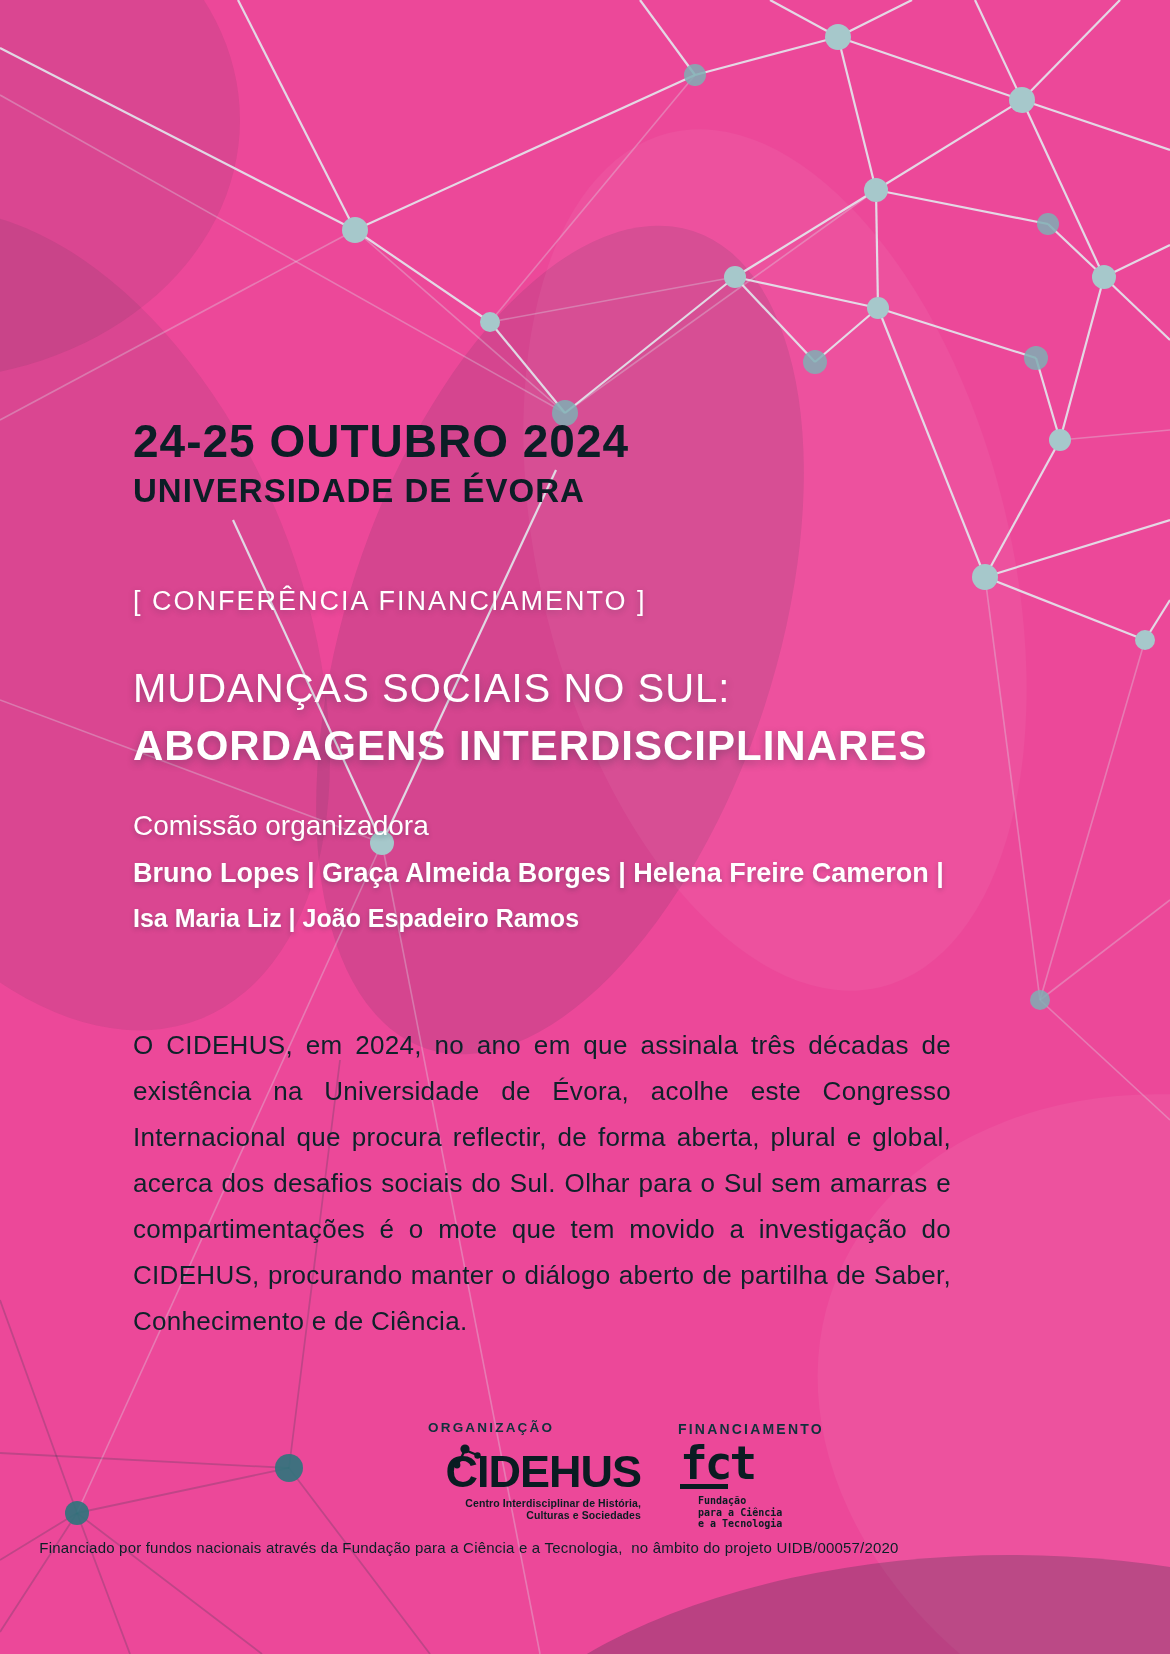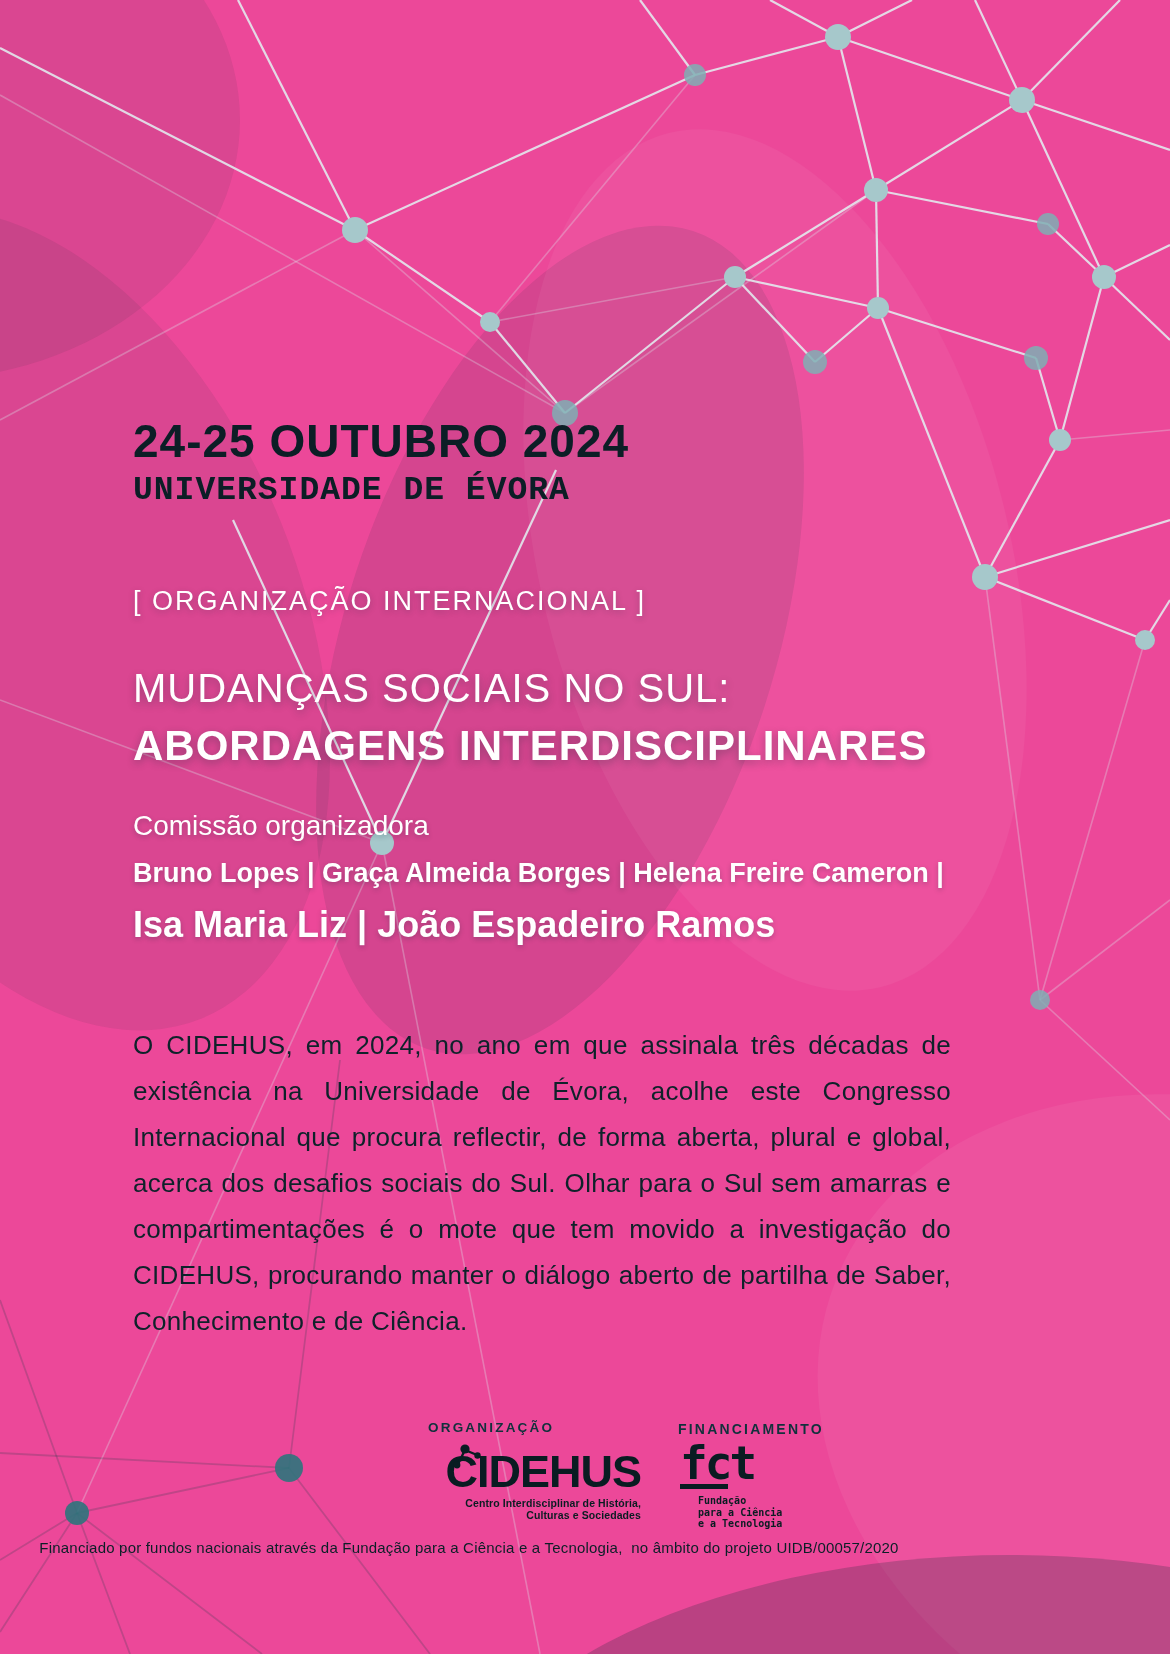--- a/index.html
+++ b/index.html
@@ -23,21 +23,20 @@
 
   .date{
     left:133px;top:414px;
     font-size:46px;font-weight:700;letter-spacing:1px;
     color:#0C1E26;
   }
   .venue{
     left:133px;top:472px;
     font-size:33px;font-weight:700;letter-spacing:1px;
     color:#0C1E26;
-    font-family:Liberation Mono, monospace;
   }
   .kicker{
     left:133px;top:586px;
     font-size:27px;font-weight:400;letter-spacing:2px;
     color:#FFFFFF;
     text-shadow:0 2px 6px rgba(8,40,46,.25);
   }
   .title1{
     left:133px;top:666px;
     font-size:40px;font-weight:400;letter-spacing:1px;
@@ -56,21 +55,21 @@
     color:#FFFFFF;
     text-shadow:0 2px 5px rgba(8,40,46,.25);
   }
   .committee-line1{
     left:133px;top:858px;
     font-size:27px;font-weight:700;white-space:nowrap;
     color:#FFFFFF;text-shadow:0 2px 5px rgba(8,40,46,.25);
   }
   .committee-line2{
     left:133px;top:904px;
-    font-size:36px;font-weight:700;white-space:nowrap;
+    font-size:25px;font-weight:700;white-space:nowrap;
     color:#FFFFFF;text-shadow:0 2px 5px rgba(8,40,46,.25);
   }
   .body-text{
     left:133px;top:996px;width:818px;
     font-size:26px;line-height:46px;font-weight:400;
     letter-spacing:.3px;
     text-align:justify;
     color:#0E222A;
   }
   .org-label{
@@ -219,21 +218,21 @@
       <circle class="nd-m" cx="565" cy="413" r="13"></circle>
       <circle class="nd-m" cx="1040" cy="1000" r="10"></circle>
       <circle class="nd-d" cx="289" cy="1468" r="14"></circle>
       <circle class="nd-d" cx="77" cy="1513" r="12"></circle>
     </g>
   </svg>
 
   <div class="abs date">24-25 OUTUBRO 2024</div>
   <div class="abs venue">UNIVERSIDADE DE ÉVORA</div>
 
-  <div class="abs kicker">[ ORGANIZAÇÃO INTERNACIONAL ]</div>
+  <div class="abs kicker">[ CONFERÊNCIA FINANCIAMENTO ]</div>
   <div class="abs title1">MUDANÇAS SOCIAIS NO SUL:</div>
   <div class="abs title2">ABORDAGENS INTERDISCIPLINARES</div>
 
   <div class="abs committee-label">Comissão organizadora</div>
   <div class="abs committee-line1">Bruno Lopes | Graça Almeida Borges | Helena Freire Cameron |</div>
   <div class="abs committee-line2">Isa Maria Liz | João Espadeiro Ramos</div>
 
   <p class="abs body-text">O CIDEHUS, em 2024, no ano em que assinala três décadas de existência na Universidade de Évora, acolhe este Congresso Internacional que procura reflectir, de forma aberta, plural e global, acerca dos desafios sociais do Sul. Olhar para o Sul sem amarras e compartimentações é o mote que tem movido a investigação do CIDEHUS, procurando manter o diálogo aberto de partilha de Saber, Conhecimento e de Ciência.</p>
 
   <div class="abs org-label">ORGANIZAÇÃO</div>

